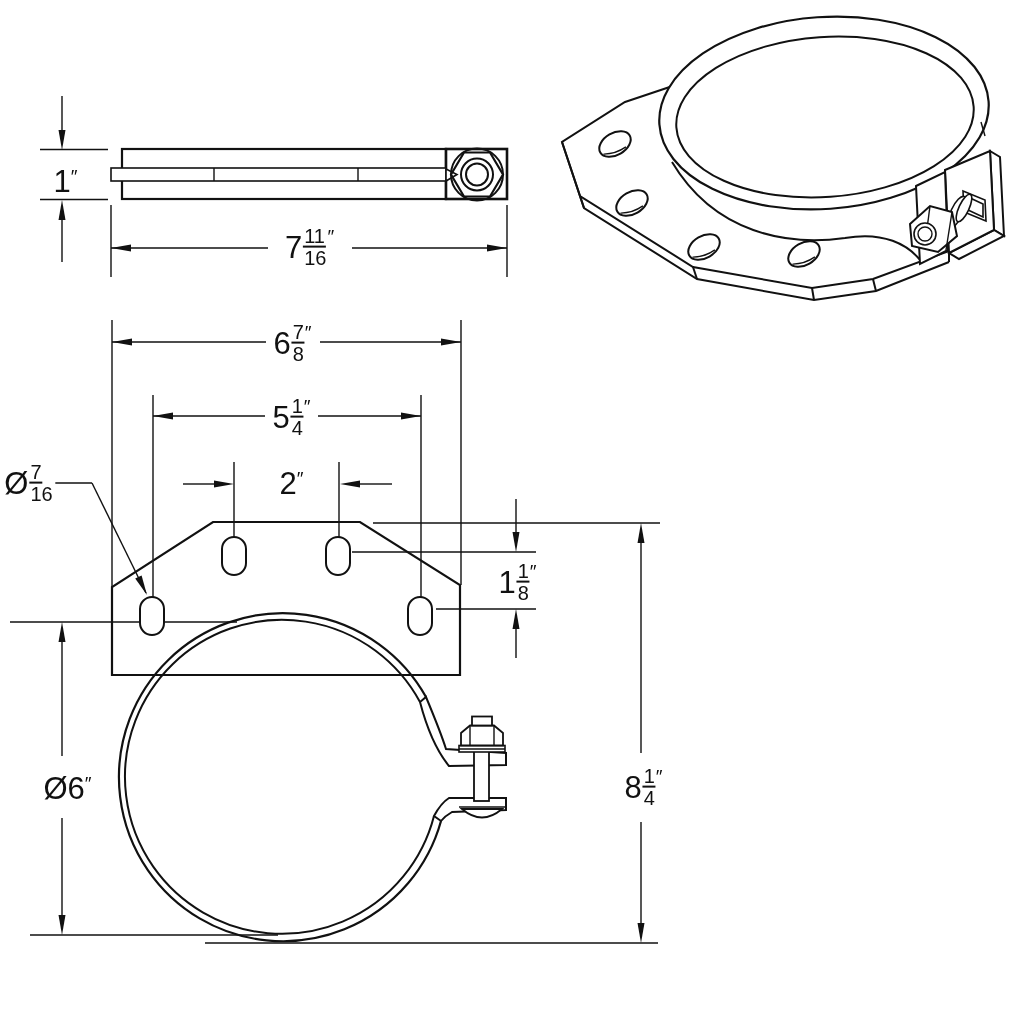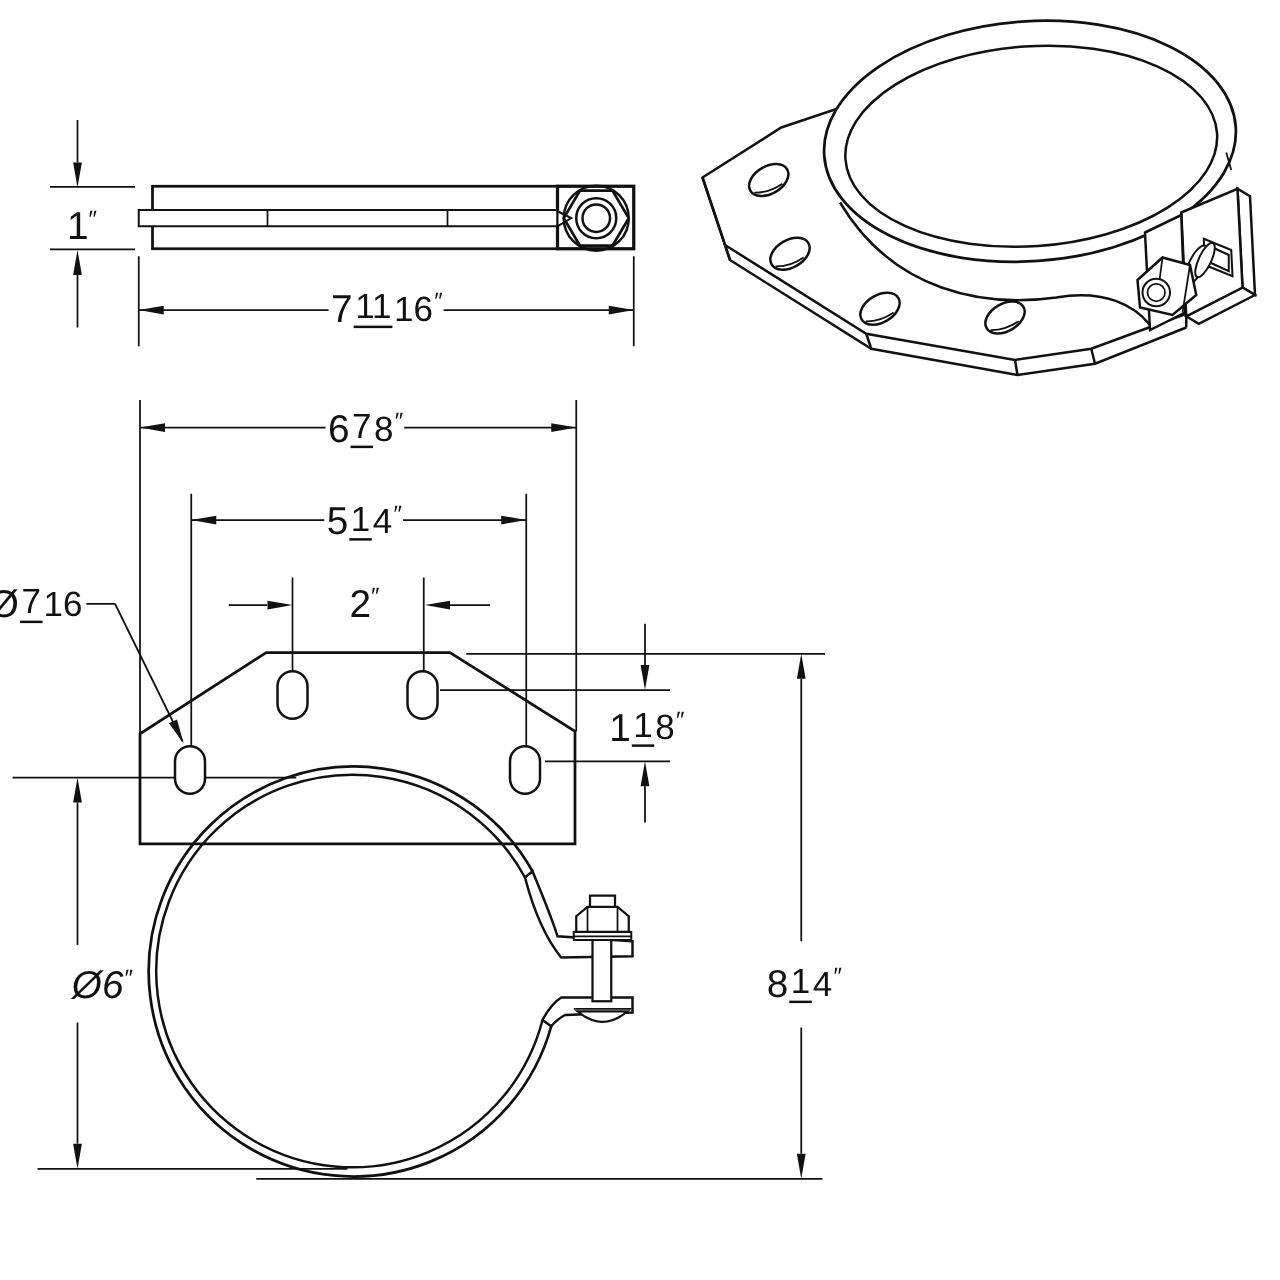--- a/index.html
+++ b/index.html
@@ -6,21 +6,21 @@
   #stage{position:relative;width:1024px;height:1024px;background:#fff;overflow:hidden;
          font-family:"Liberation Sans","DejaVu Sans",sans-serif;color:#111;}
   svg{position:absolute;left:0;top:0;}
   .ln{stroke:#111;stroke-width:1.4;fill:none;}
   .obj{stroke:#111;stroke-width:2.2;fill:none;}
   .objf{stroke:#111;stroke-width:2.2;fill:#fff;}
   .thin{stroke:#111;stroke-width:1.6;fill:#fff;}
   .ah{fill:#111;stroke:none;}
   .dim-label{position:absolute;transform:translate(-50%,-50%);display:flex;align-items:center;
              font-size:31px;line-height:1;background:#fff;padding:0 2px;white-space:nowrap;}
-  .frac{display:inline-flex;flex-direction:row;align-items:flex-end;font-size:28px;
+  .frac{display:inline-flex;flex-direction:column;align-items:flex-start;font-size:20px;
         line-height:1.02;margin-left:1px;}
   .num{border-bottom:2px solid #111;padding:0 1px;}
   .den{padding:0 1px;}
   .unit{font-size:19px;align-self:flex-start;margin-top:1px;letter-spacing:-1px;}
 </style>
 </head>
 <body>
 
 <div id="stage">
 
@@ -244,21 +244,21 @@
 
 <div class="dim-label" style="left:517px;top:582px;">
   <span class="whole">1</span>
   <span class="frac">
         <span class="num">1</span>
         <span class="den">8</span>
       </span>
   <span class="unit">″</span>
 </div>
 
-<div class="dim-label" style="left:81px;top:788px;font-style:italic;">
+<div class="dim-label" style="left:67px;top:788px;">
   <span class="whole">Ø6</span>
 
   <span class="unit">″</span>
 </div>
 
 <div class="dim-label" style="left:643px;top:787px;">
   <span class="whole">8</span>
   <span class="frac">
         <span class="num">1</span>
         <span class="den">4</span>

